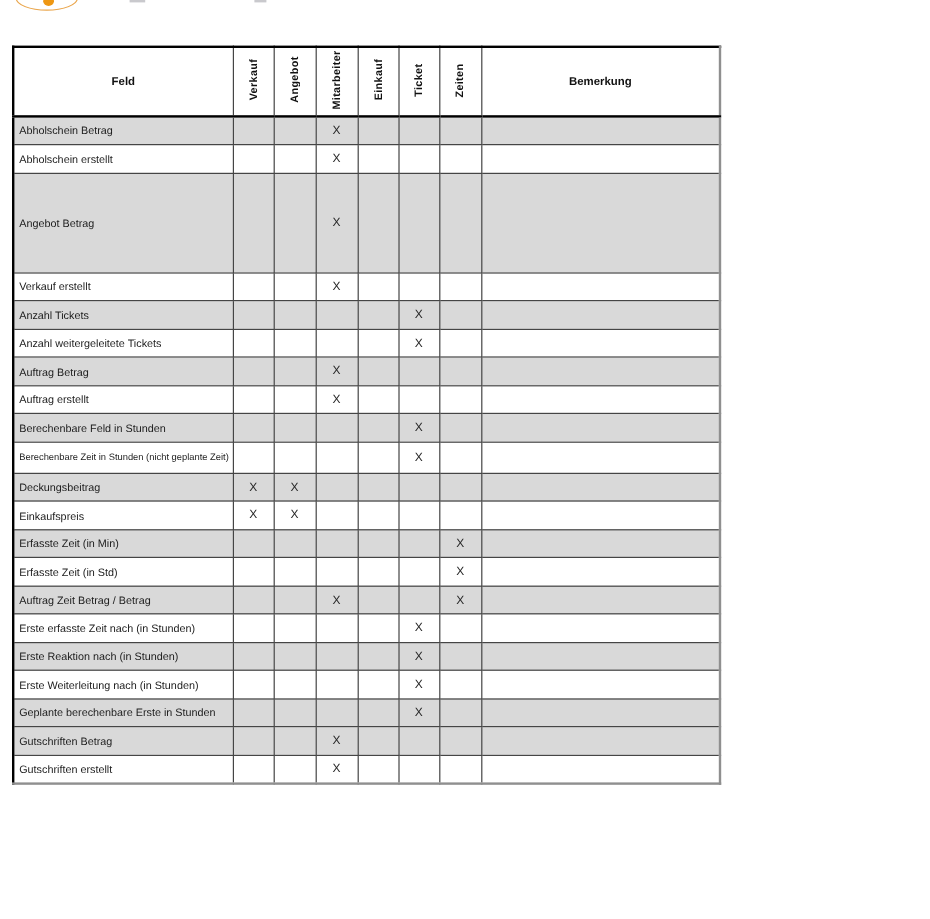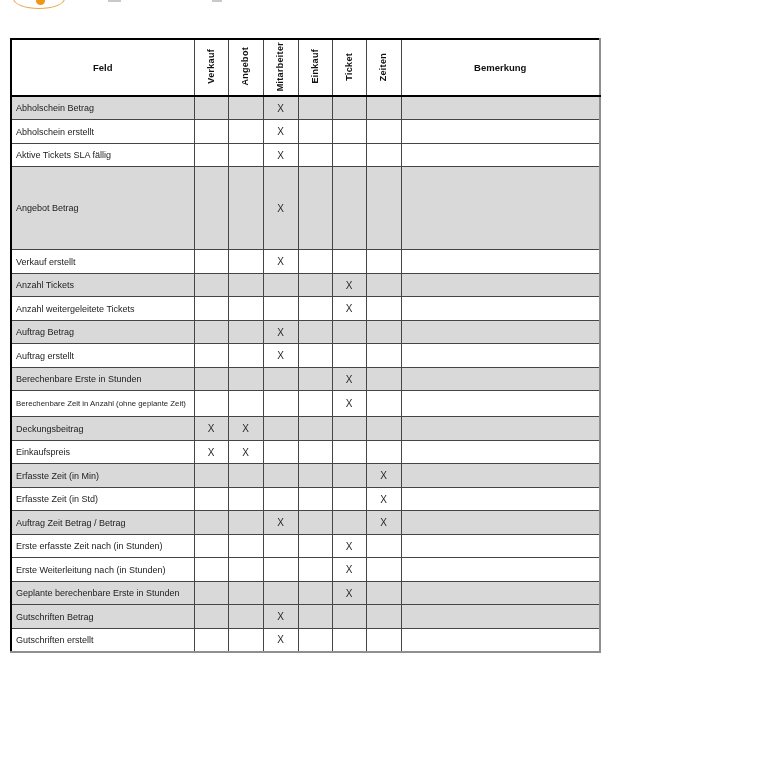--- a/index.html
+++ b/index.html
@@ -136,30 +136,20 @@
       <tr>
         <td class="feld-cell">Abholschein erstellt</td>
         <td class="mark-cell"></td>
         <td class="mark-cell"></td>
         <td class="mark-cell">X</td>
         <td class="mark-cell"></td>
         <td class="mark-cell"></td>
         <td class="mark-cell"></td>
         <td class="bemerkung-cell"></td>
       </tr>
-      <tr>
-        <td class="feld-cell">Aktive Tickets SLA fällig</td>
-        <td class="mark-cell"></td>
-        <td class="mark-cell"></td>
-        <td class="mark-cell">X</td>
-        <td class="mark-cell"></td>
-        <td class="mark-cell"></td>
-        <td class="mark-cell"></td>
-        <td class="bemerkung-cell"></td>
-      </tr>
       <tr class="shaded tall">
         <td class="feld-cell">Angebot Betrag</td>
         <td class="mark-cell"></td>
         <td class="mark-cell"></td>
         <td class="mark-cell">X</td>
         <td class="mark-cell"></td>
         <td class="mark-cell"></td>
         <td class="mark-cell"></td>
         <td class="bemerkung-cell"></td>
       </tr>
@@ -207,31 +197,31 @@
         <td class="feld-cell">Auftrag erstellt</td>
         <td class="mark-cell"></td>
         <td class="mark-cell"></td>
         <td class="mark-cell">X</td>
         <td class="mark-cell"></td>
         <td class="mark-cell"></td>
         <td class="mark-cell"></td>
         <td class="bemerkung-cell"></td>
       </tr>
       <tr class="shaded">
-        <td class="feld-cell">Berechenbare Erste in Stunden</td>
+        <td class="feld-cell">Berechenbare Feld in Stunden</td>
         <td class="mark-cell"></td>
         <td class="mark-cell"></td>
         <td class="mark-cell"></td>
         <td class="mark-cell"></td>
         <td class="mark-cell">X</td>
         <td class="mark-cell"></td>
         <td class="bemerkung-cell"></td>
       </tr>
       <tr class="small-label">
-        <td class="feld-cell">Berechenbare Zeit in Anzahl (ohne geplante Zeit)</td>
+        <td class="feld-cell">Berechenbare Zeit in Stunden (nicht geplante Zeit)</td>
         <td class="mark-cell"></td>
         <td class="mark-cell"></td>
         <td class="mark-cell"></td>
         <td class="mark-cell"></td>
         <td class="mark-cell">X</td>
         <td class="mark-cell"></td>
         <td class="bemerkung-cell"></td>
       </tr>
       <tr class="shaded">
         <td class="feld-cell">Deckungsbeitrag</td>
@@ -278,20 +268,30 @@
         <td class="mark-cell"></td>
         <td class="mark-cell"></td>
         <td class="mark-cell">X</td>
         <td class="mark-cell"></td>
         <td class="mark-cell"></td>
         <td class="mark-cell">X</td>
         <td class="bemerkung-cell"></td>
       </tr>
       <tr>
         <td class="feld-cell">Erste erfasste Zeit nach (in Stunden)</td>
+        <td class="mark-cell"></td>
+        <td class="mark-cell"></td>
+        <td class="mark-cell"></td>
+        <td class="mark-cell"></td>
+        <td class="mark-cell">X</td>
+        <td class="mark-cell"></td>
+        <td class="bemerkung-cell"></td>
+      </tr>
+      <tr class="shaded">
+        <td class="feld-cell">Erste Reaktion nach (in Stunden)</td>
         <td class="mark-cell"></td>
         <td class="mark-cell"></td>
         <td class="mark-cell"></td>
         <td class="mark-cell"></td>
         <td class="mark-cell">X</td>
         <td class="mark-cell"></td>
         <td class="bemerkung-cell"></td>
       </tr>
       <tr>
         <td class="feld-cell">Erste Weiterleitung nach (in Stunden)</td>

